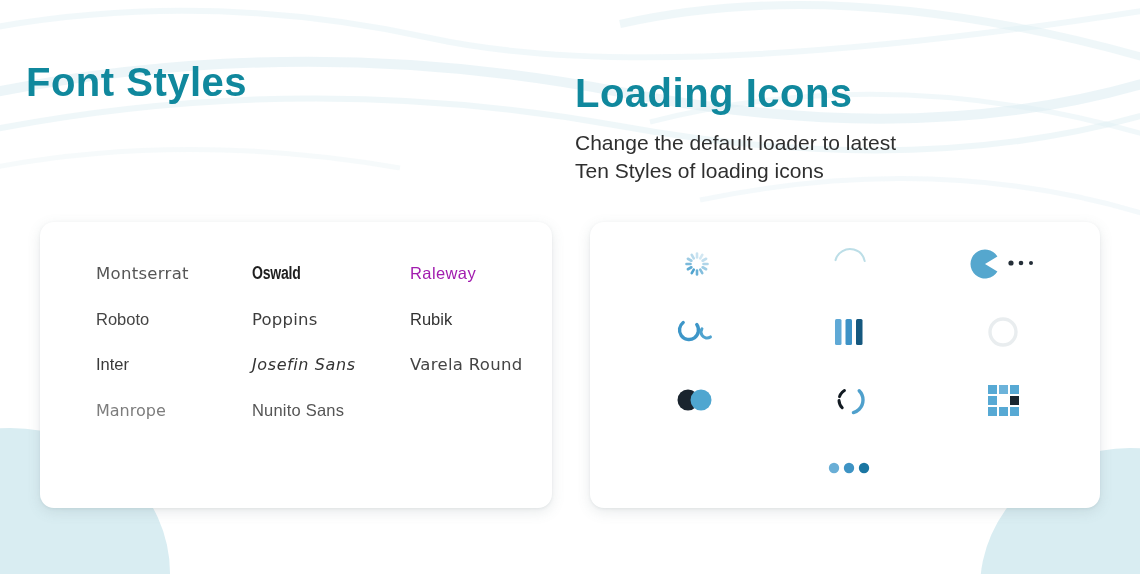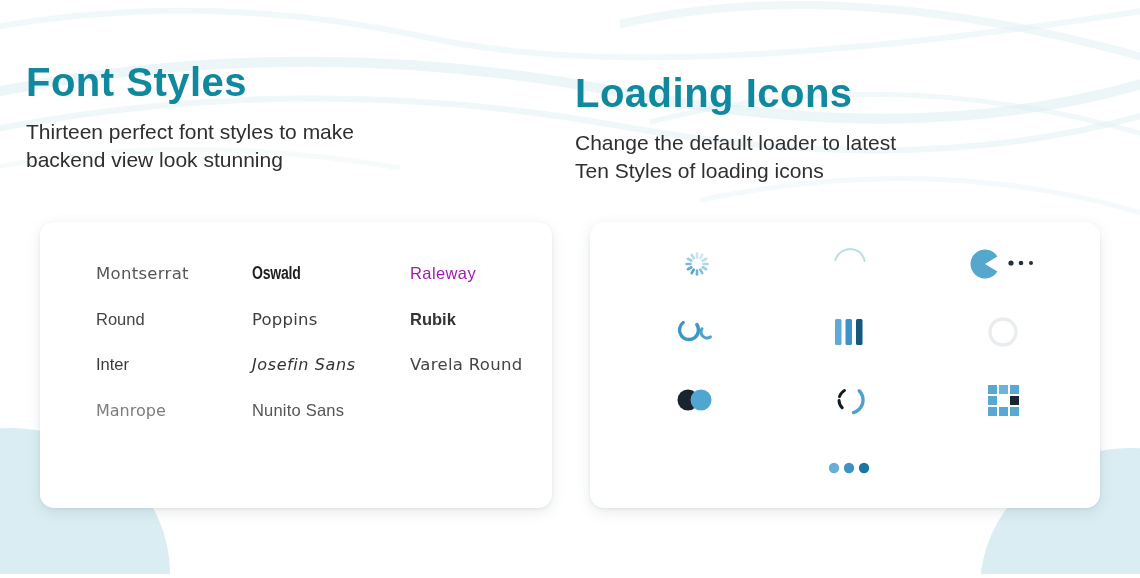--- a/index.html
+++ b/index.html
@@ -52,21 +52,21 @@
   }
   .font-name { font-size: 16.5px; color: #4a4a4a; white-space: nowrap; }
   .f-lato      { font-family: "Liberation Sans", sans-serif; color: #555; }
   .f-montserrat{ font-family: "DejaVu Sans", sans-serif; color: #565656; letter-spacing: .3px; }
   .f-opensans  { font-family: "DejaVu Sans", sans-serif; color: #474747; }
   .f-oswald    { font-family: "Liberation Sans", sans-serif; font-weight: 700; color: #1f1f1f;
                  font-size: 18px; transform: scaleX(.78); transform-origin: left center; display: inline-block; letter-spacing: -.3px; }
   .f-raleway   { font-family: "Liberation Sans", sans-serif; color: #a21caf; letter-spacing: .4px; }
   .f-roboto    { font-family: "Liberation Sans", sans-serif; color: #454545; }
   .f-poppins   { font-family: "DejaVu Sans", sans-serif; color: #3d3d3d; letter-spacing: .2px; }
-  .f-rubik     { font-family: "Liberation Sans", sans-serif; font-weight: 700; color: #333; }
+  .f-rubik     { font-family: "Liberation Sans", sans-serif; font-weight: 400; color: #333; }
   .f-inter     { font-family: "Liberation Sans", sans-serif; color: #3a3a3a; }
   .f-josefin   { font-family: "DejaVu Sans", sans-serif; font-style: italic; font-size: 16px; color: #333; letter-spacing: .6px; }
   .f-varela    { font-family: "DejaVu Sans", sans-serif; color: #444; letter-spacing: .3px; }
   .f-manrope   { font-family: "DejaVu Sans", sans-serif; font-size: 16px; color: #7d7d7d; }
   .f-nunito    { font-family: "Liberation Sans", sans-serif; color: #555; letter-spacing: .2px; }
 
   
   .loader-grid {
     display: grid;
     grid-template-columns: repeat(3, 1fr);
@@ -90,32 +90,28 @@
     <path d="M700 200 Q 950 148 1170 222" stroke="#E0EFF3" stroke-width="5" opacity="0.35"></path>
     <path d="M-20 170 Q 180 130 400 168" stroke="#E0EFF3" stroke-width="5" opacity="0.3"></path>
   </svg>
 
   <div class="decor-circle bl"></div>
   <div class="decor-circle br"></div>
   <div class="bottom-strip"></div>
 
   <div class="section-head left">
     <div class="section-title">Font Styles</div>
-    <div class="section-sub">
-      <div>Thirteen perfect font styles to make</div>
-      <div>backend view look stunning</div>
-    </div>
   </div>
 
   <div class="card fonts">
     <div class="font-grid">
       <span class="font-name f-montserrat">Montserrat</span>
       <span class="font-name f-oswald">Oswald</span>
       <span class="font-name f-raleway">Raleway</span>
-      <span class="font-name f-roboto">Round</span>
+      <span class="font-name f-roboto">Roboto</span>
       <span class="font-name f-poppins">Poppins</span>
       <span class="font-name f-rubik">Rubik</span>
       <span class="font-name f-inter">Inter</span>
       <span class="font-name f-josefin">Josefin Sans</span>
       <span class="font-name f-varela">Varela Round</span>
       <span class="font-name f-manrope">Manrope</span>
       <span class="font-name f-nunito">Nunito Sans</span>
     </div>
   </div>
 

